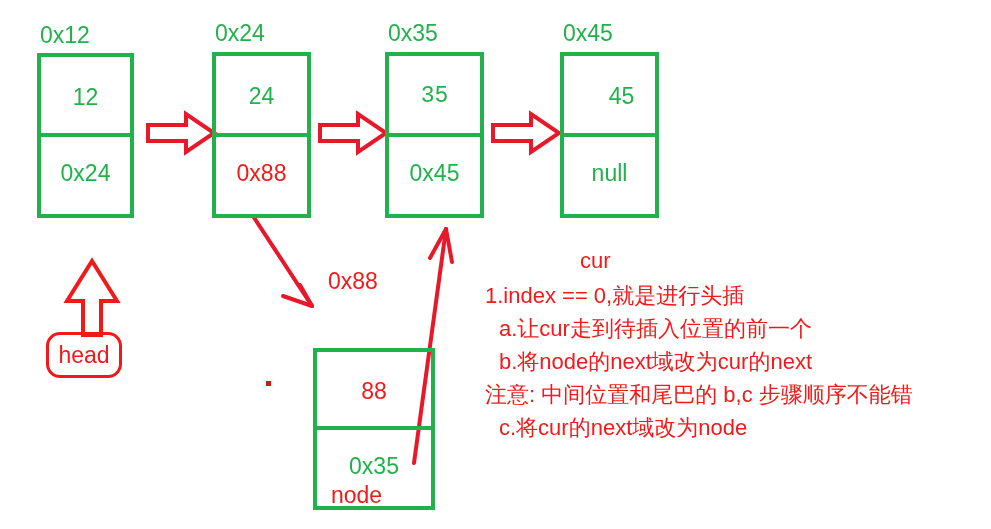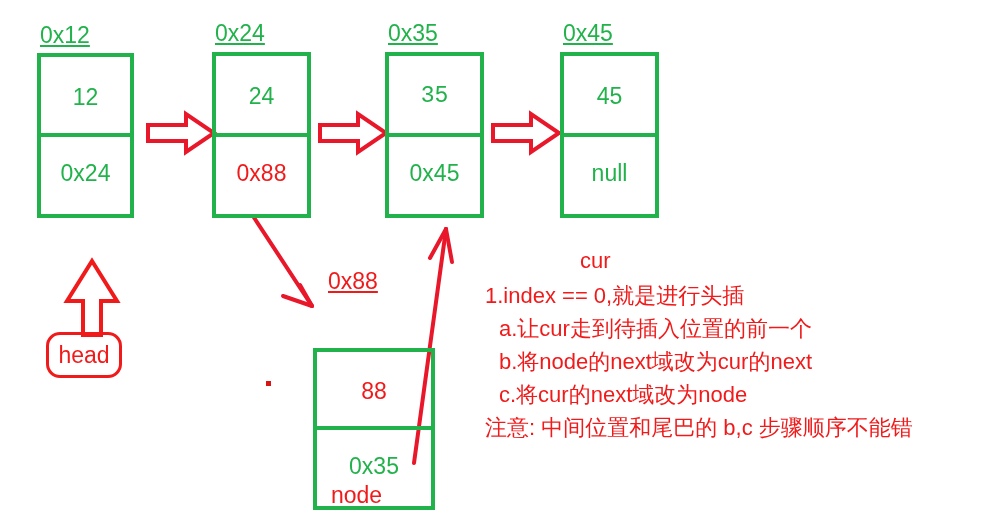--- a/index.html
+++ b/index.html
@@ -25,21 +25,21 @@
   .cell-top{top:0;}
   .cell-bottom{bottom:0;}
   .node-divider{
     position:absolute;left:0;width:100%;height:4px;background:#22b24c;
   }
   .green-text{color:#22b24c;}
   .red-text{color:#f11a1a;}
 
   
   .addr-label{
-    position:absolute;font-size:23px;line-height:1;white-space:nowrap;text-decoration:underline;
+    position:absolute;font-size:23px;line-height:1;white-space:nowrap;
   }
 
   
   .head-pill{
     position:absolute;
     border:3px solid #f11a1a;
     border-radius:14px;
     box-sizing:border-box;
     display:flex;align-items:center;justify-content:center;
     color:#f11a1a;font-size:23px;
@@ -112,21 +112,21 @@
     <div class="node-cell cell-bottom" style="height: 81px; color: rgb(241, 26, 26);">0x88</div>
   </div>
 
   <div class="node-box" style="left:385px;top:52px;width:99px;height:166px;">
     <div class="node-cell cell-top" style="height: 80px; color: rgb(34, 178, 76); font-family: Liberation Mono, monospace;">35</div>
     <div class="node-divider" style="top:77px;"></div>
     <div class="node-cell cell-bottom" style="height: 81px; color: rgb(34, 178, 76);">0x45</div>
   </div>
 
   <div class="node-box" style="left:560px;top:52px;width:99px;height:166px;">
-    <div class="node-cell cell-top" style="height: 80px; color: rgb(34, 178, 76);">45</div>
+    <div class="node-cell cell-top" style="height: 80px; color: rgb(34, 178, 76); padding-left: 12px;">45</div>
     <div class="node-divider" style="top:77px;"></div>
     <div class="node-cell cell-bottom" style="height: 81px; color: rgb(34, 178, 76);">null</div>
   </div>
 
   <div class="addr-label red-text" style="left: 328px; top: 270px; color: rgb(241, 26, 26);">0x88</div>
 
   <div class="node-box" style="left:313px;top:303px;width:122px;height:162px;margin-top:45px;">
     <div class="node-cell cell-top" style="height: 78px; color: rgb(241, 26, 26);">88</div>
     <div class="node-divider" style="top:74px;"></div>
     <div class="node-cell cell-bottom" style="height: 80px; color: rgb(34, 178, 76);">0x35</div>
@@ -139,17 +139,17 @@
   </div>
 
   <div class="cur-label">cur</div>
 
   <div class="stray-dot"></div>
 
   <div class="notes">
     <div class="note-line">1.index == 0,就是进行头插</div>
     <div class="note-line indent">a.让cur走到待插入位置的前一个</div>
     <div class="note-line indent">b.将node的next域改为cur的next</div>
+    <div class="note-line">注意: 中间位置和尾巴的  b,c 步骤顺序不能错</div>
     <div class="note-line indent">c.将cur的next域改为node</div>
-    <div class="note-line">注意: 中间位置和尾巴的  b,c 步骤顺序不能错</div>
   </div>
 
 </div>
 
 </body></html>

